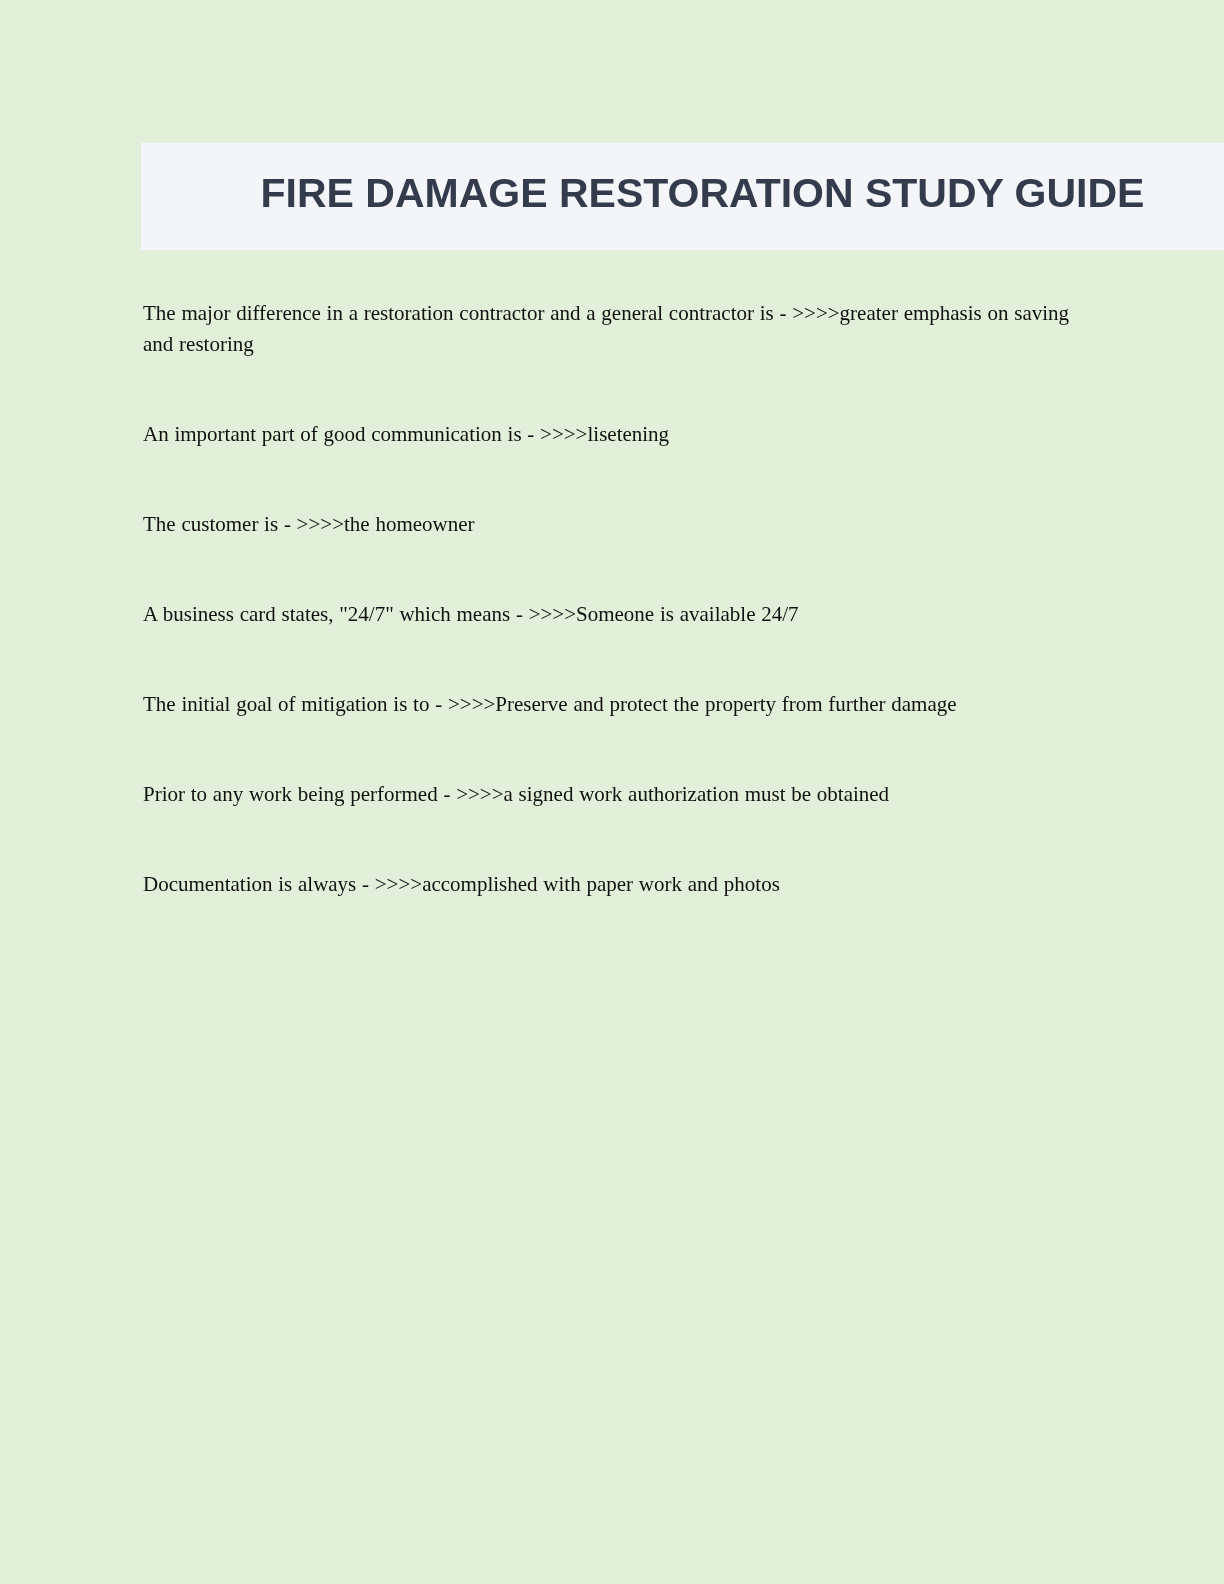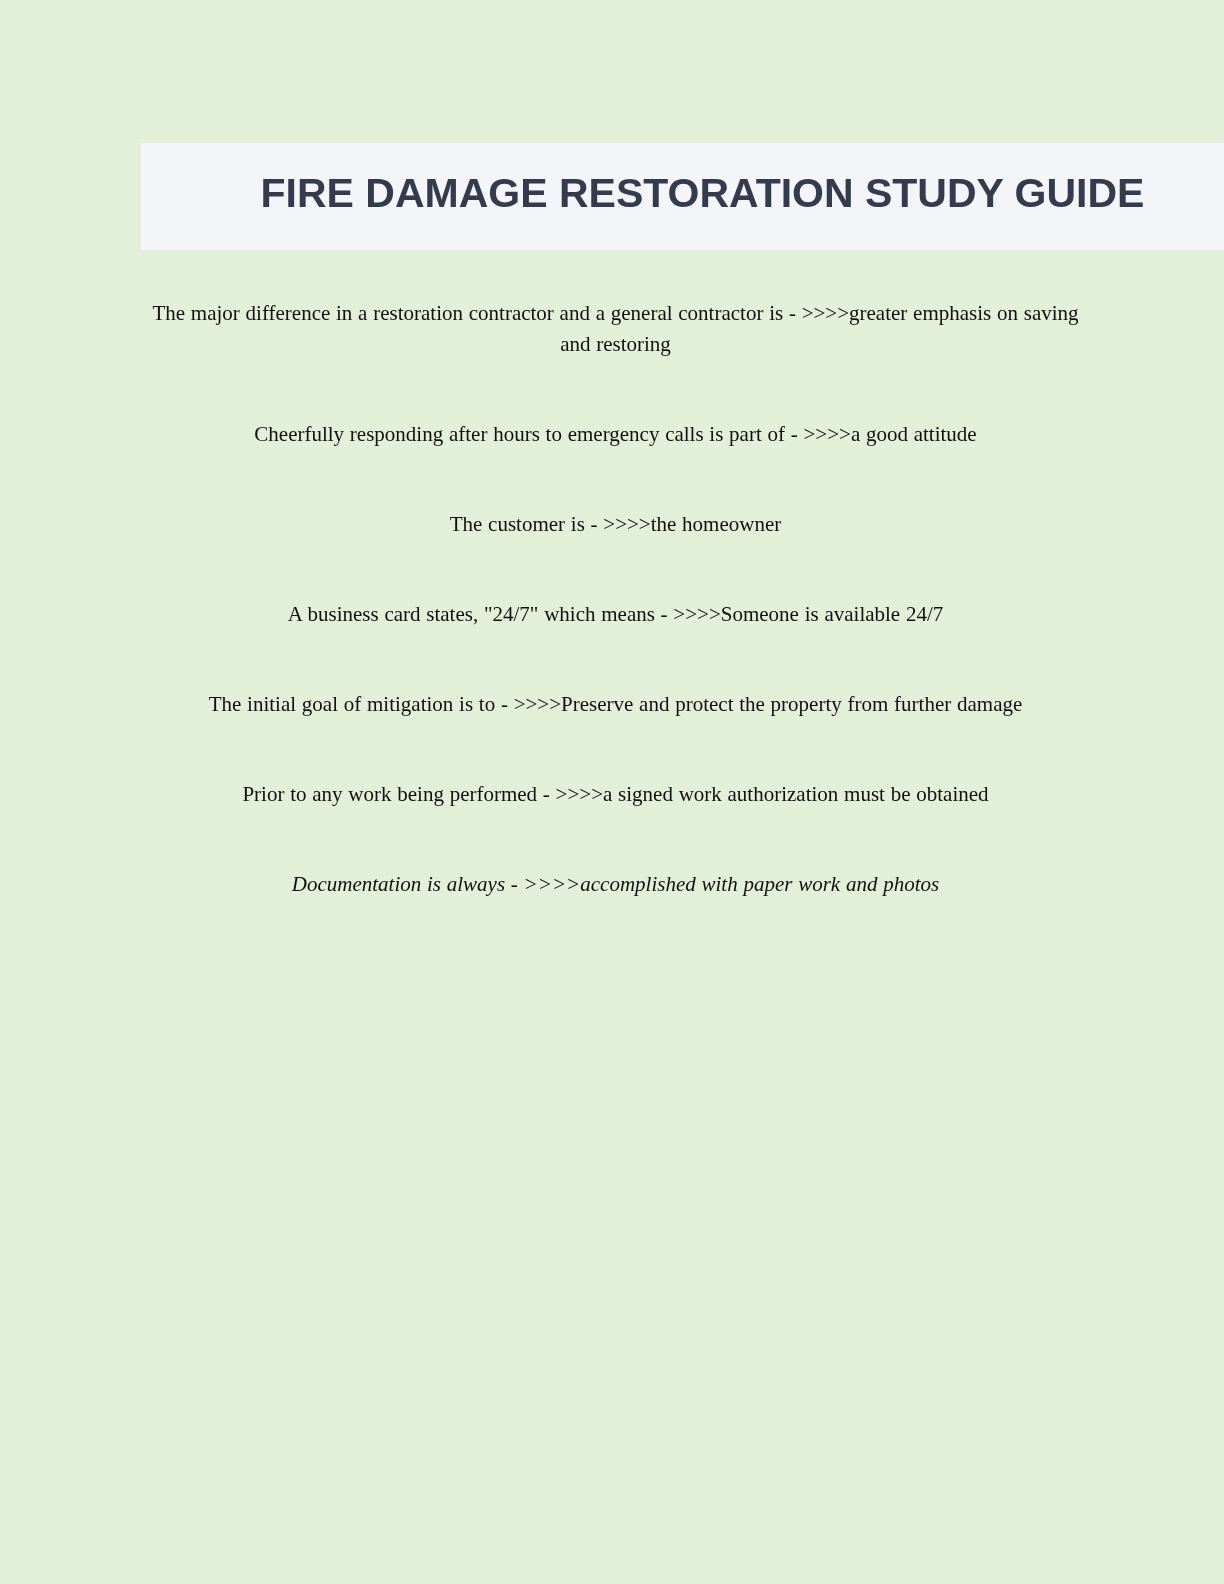--- a/index.html
+++ b/index.html
@@ -31,35 +31,33 @@
   .content {
     margin: 48px 0 0 143px;
     width: 945px;
     color: #111111;
     font-size: 21px;
     line-height: 31px;
   }
   .content p.qa {
     margin-bottom: 59px;
     word-spacing: 0.5px;
-    text-align: center;
   }
   .content p.qa:last-child {
     margin-bottom: 0;
-    font-style: italic;
   }
 </style>
 </head>
 <body>
 
 <div class="title-banner">
   <span>FIRE DAMAGE RESTORATION STUDY GUIDE</span>
 </div>
 
 <div class="content">
   <p class="qa">The major difference in a restoration contractor and a general contractor is - &gt;&gt;&gt;&gt;greater emphasis on saving and restoring</p>
-  <p class="qa">Cheerfully responding after hours to emergency calls is part of - &gt;&gt;&gt;&gt;a good attitude</p>
+  <p class="qa">An important part of good communication is - &gt;&gt;&gt;&gt;lisetening</p>
   <p class="qa">The customer is - &gt;&gt;&gt;&gt;the homeowner</p>
   <p class="qa">A business card states, "24/7" which means - &gt;&gt;&gt;&gt;Someone is available 24/7</p>
   <p class="qa">The initial goal of mitigation is to - &gt;&gt;&gt;&gt;Preserve and protect the property from further damage</p>
   <p class="qa">Prior to any work being performed - &gt;&gt;&gt;&gt;a signed work authorization must be obtained</p>
   <p class="qa">Documentation is always - &gt;&gt;&gt;&gt;accomplished with paper work and photos</p>
 </div>
 
 </body></html>

